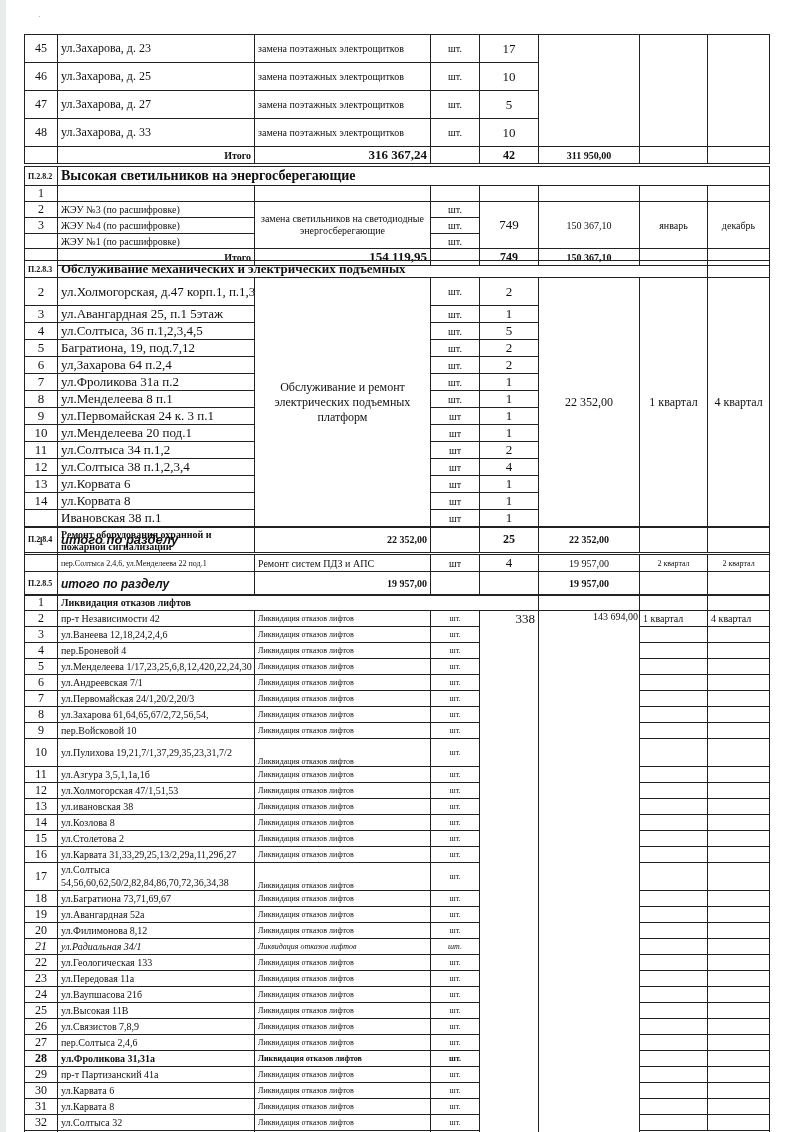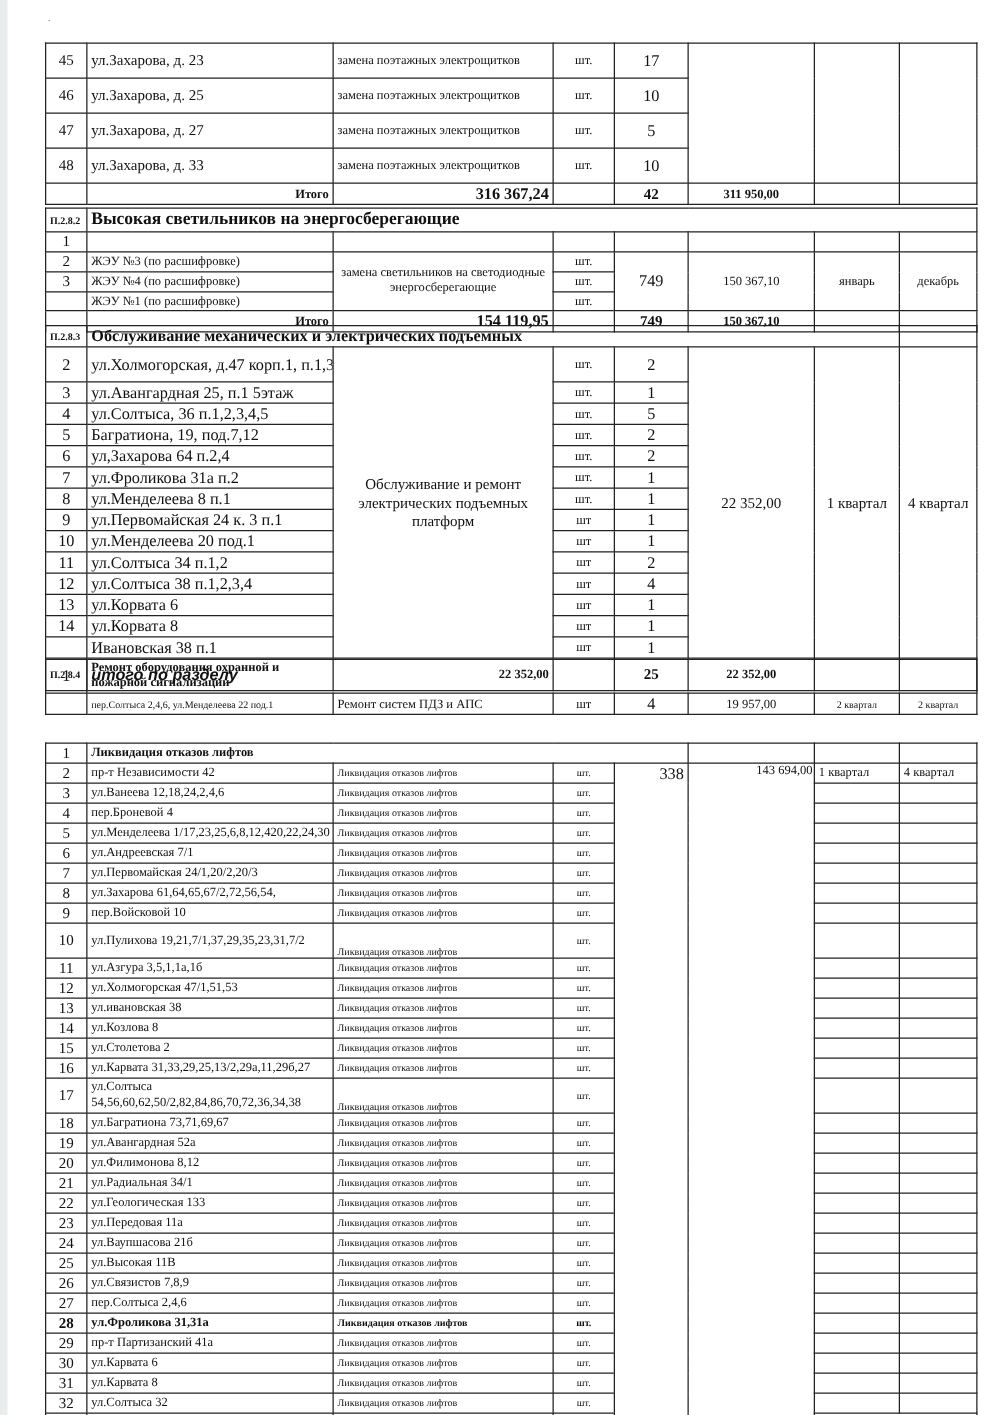--- a/index.html
+++ b/index.html
@@ -1,20 +1,20 @@
 <!DOCTYPE html>
 <html><head>
 <meta charset="utf-8">
 <style>
   html, body { margin:0; padding:0; background:#fff; }
   body { width:800px; height:1132px; position:relative; overflow:hidden;
          font-family:"Liberation Serif", "DejaVu Serif", serif; color:#111; }
   .page-edge { position:absolute; left:0; top:0; width:6px; height:1132px; background:#e8ecec; }
   .mark { position:absolute; font-size:8px; color:#777; }
-  table.doc { position:absolute; left:36px; border-collapse:collapse; table-layout:fixed; width:745px; }
+  table.doc { position:absolute; left:24px; border-collapse:collapse; table-layout:fixed; width:745px; }
   table.doc td { border:1px solid #222; padding:0 3px; vertical-align:middle; overflow:hidden; white-space:nowrap; }
   col.c1{width:33px} col.c2{width:197px} col.c3{width:176px} col.c4{width:49px}
   col.c5{width:59px} col.c6{width:101px} col.c7{width:68px} col.c8{width:62px}
   .num { text-align:center; }
   .ctr { text-align:center; }
   .rt { text-align:right; }
   .b { font-weight:bold; }
   .it { font-style:italic; font-family:"Liberation Sans", "DejaVu Sans", sans-serif; font-weight:bold; }
   .sm { font-size:10px; }
   .xs { font-size:8px; }
@@ -284,20 +284,30 @@
     <tr style="height:16px">
       <td></td>
       <td class="xs">пер.Солтыса 2,4,6, ул.Менделеева 22 под.1</td>
       <td class="sm">Ремонт систем ПДЗ и АПС</td>
       <td class="ctr sm">шт</td>
       <td class="ctr f13">4</td>
       <td class="ctr sm">19 957,00</td>
       <td class="ctr xs">2 квартал</td>
       <td class="ctr xs">2 квартал</td>
     </tr>
+    <tr style="height:24px">
+      <td class="xs b wrap">П.2.8.5</td>
+      <td class="it f12">итого по разделу</td>
+      <td class="rt b sm">19 957,00</td>
+      <td></td>
+        <td></td>
+      <td class="ctr b sm">19 957,00</td>
+      <td></td>
+        <td></td>
+    </tr>
   </tbody>
 </table>
 
 <table class="doc" style="top:594px">
   <colgroup>
       <col class="c1">
       <col class="c2">
       <col class="c3">
       <col class="c4">
       <col class="c5">
@@ -460,21 +470,21 @@
         <td></td>
       </tr>
       <tr style="height: 14.6px;">
         <td class="num f12">20</td>
         <td class="sm">ул.Филимонова 8,12</td>
         <td class="xs">Ликвидация отказов лифтов</td>
         <td class="ctr xs">шт.</td>
         <td></td>
         <td></td>
       </tr>
-      <tr style="height: 14.6px;">
+      <tr style="height: 14.6px; font-style: italic;">
         <td class="num f12">21</td>
         <td class="sm">ул.Радиальная 34/1</td>
         <td class="xs">Ликвидация отказов лифтов</td>
         <td class="ctr xs">шт.</td>
         <td></td>
         <td></td>
       </tr>
       <tr style="height: 14.6px;">
         <td class="num f12">22</td>
         <td class="sm">ул.Геологическая 133</td>

